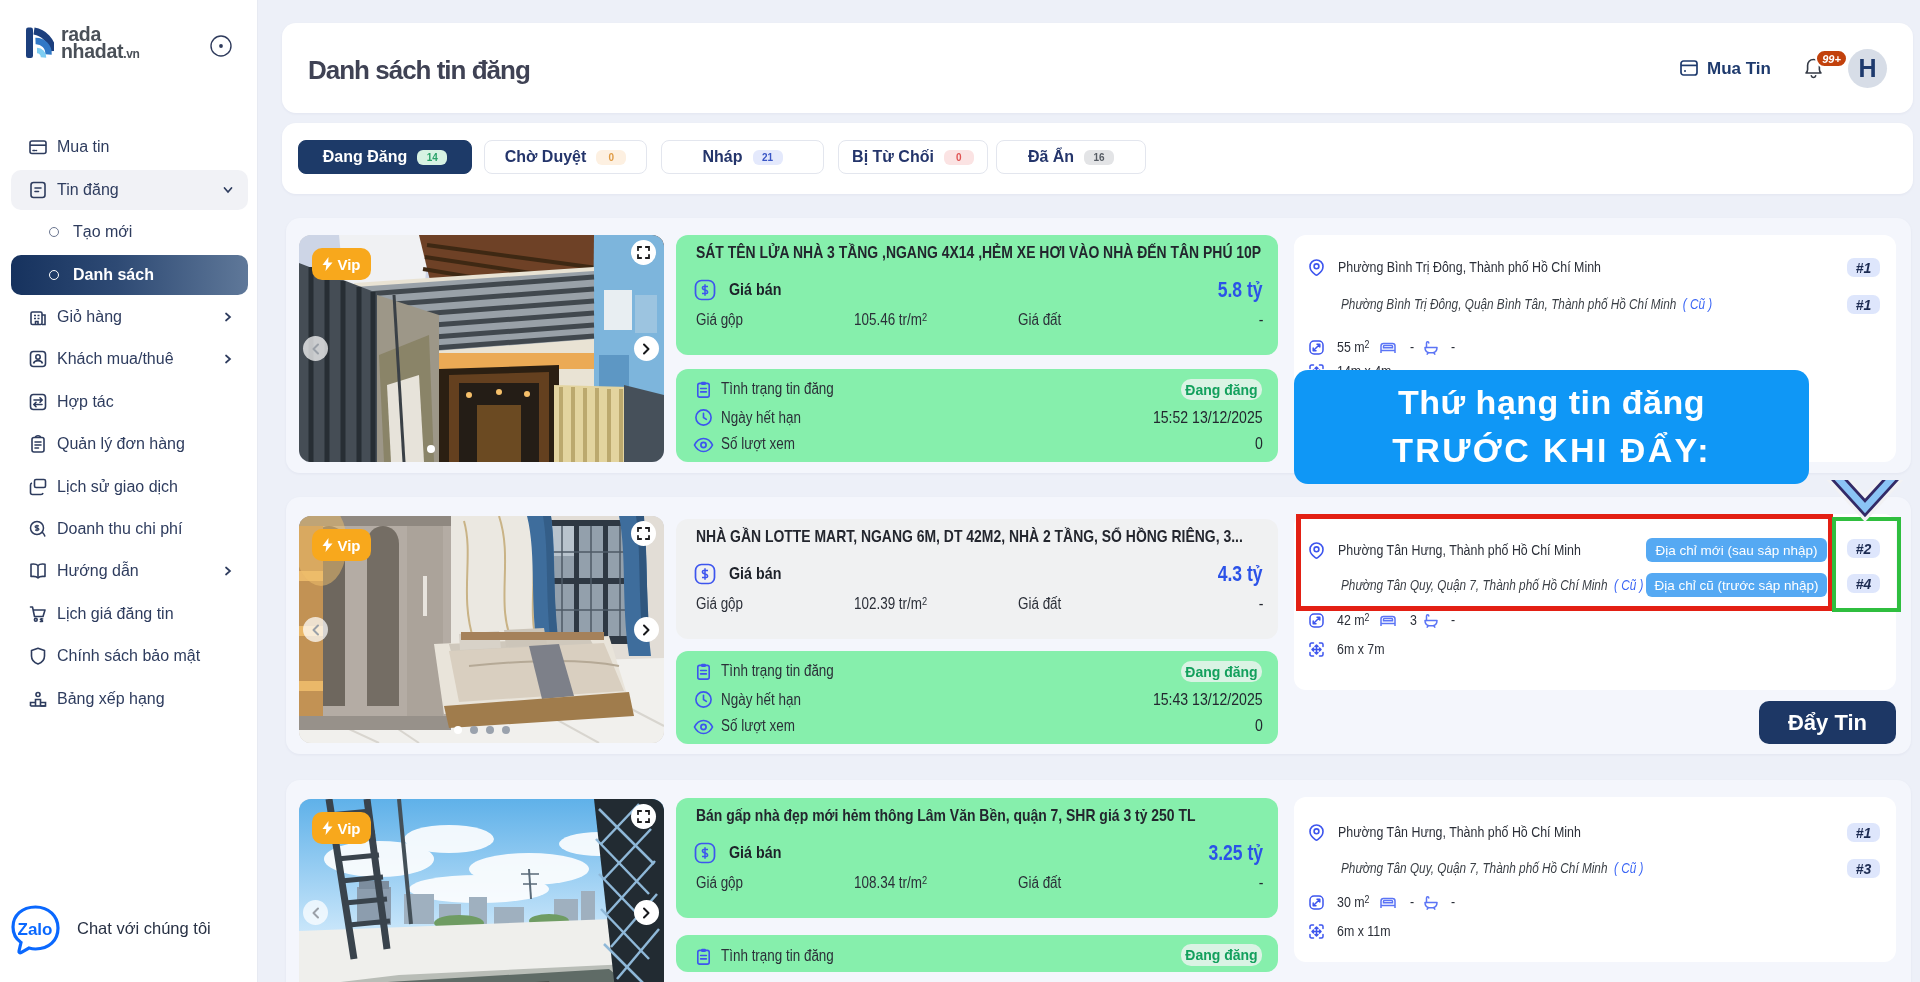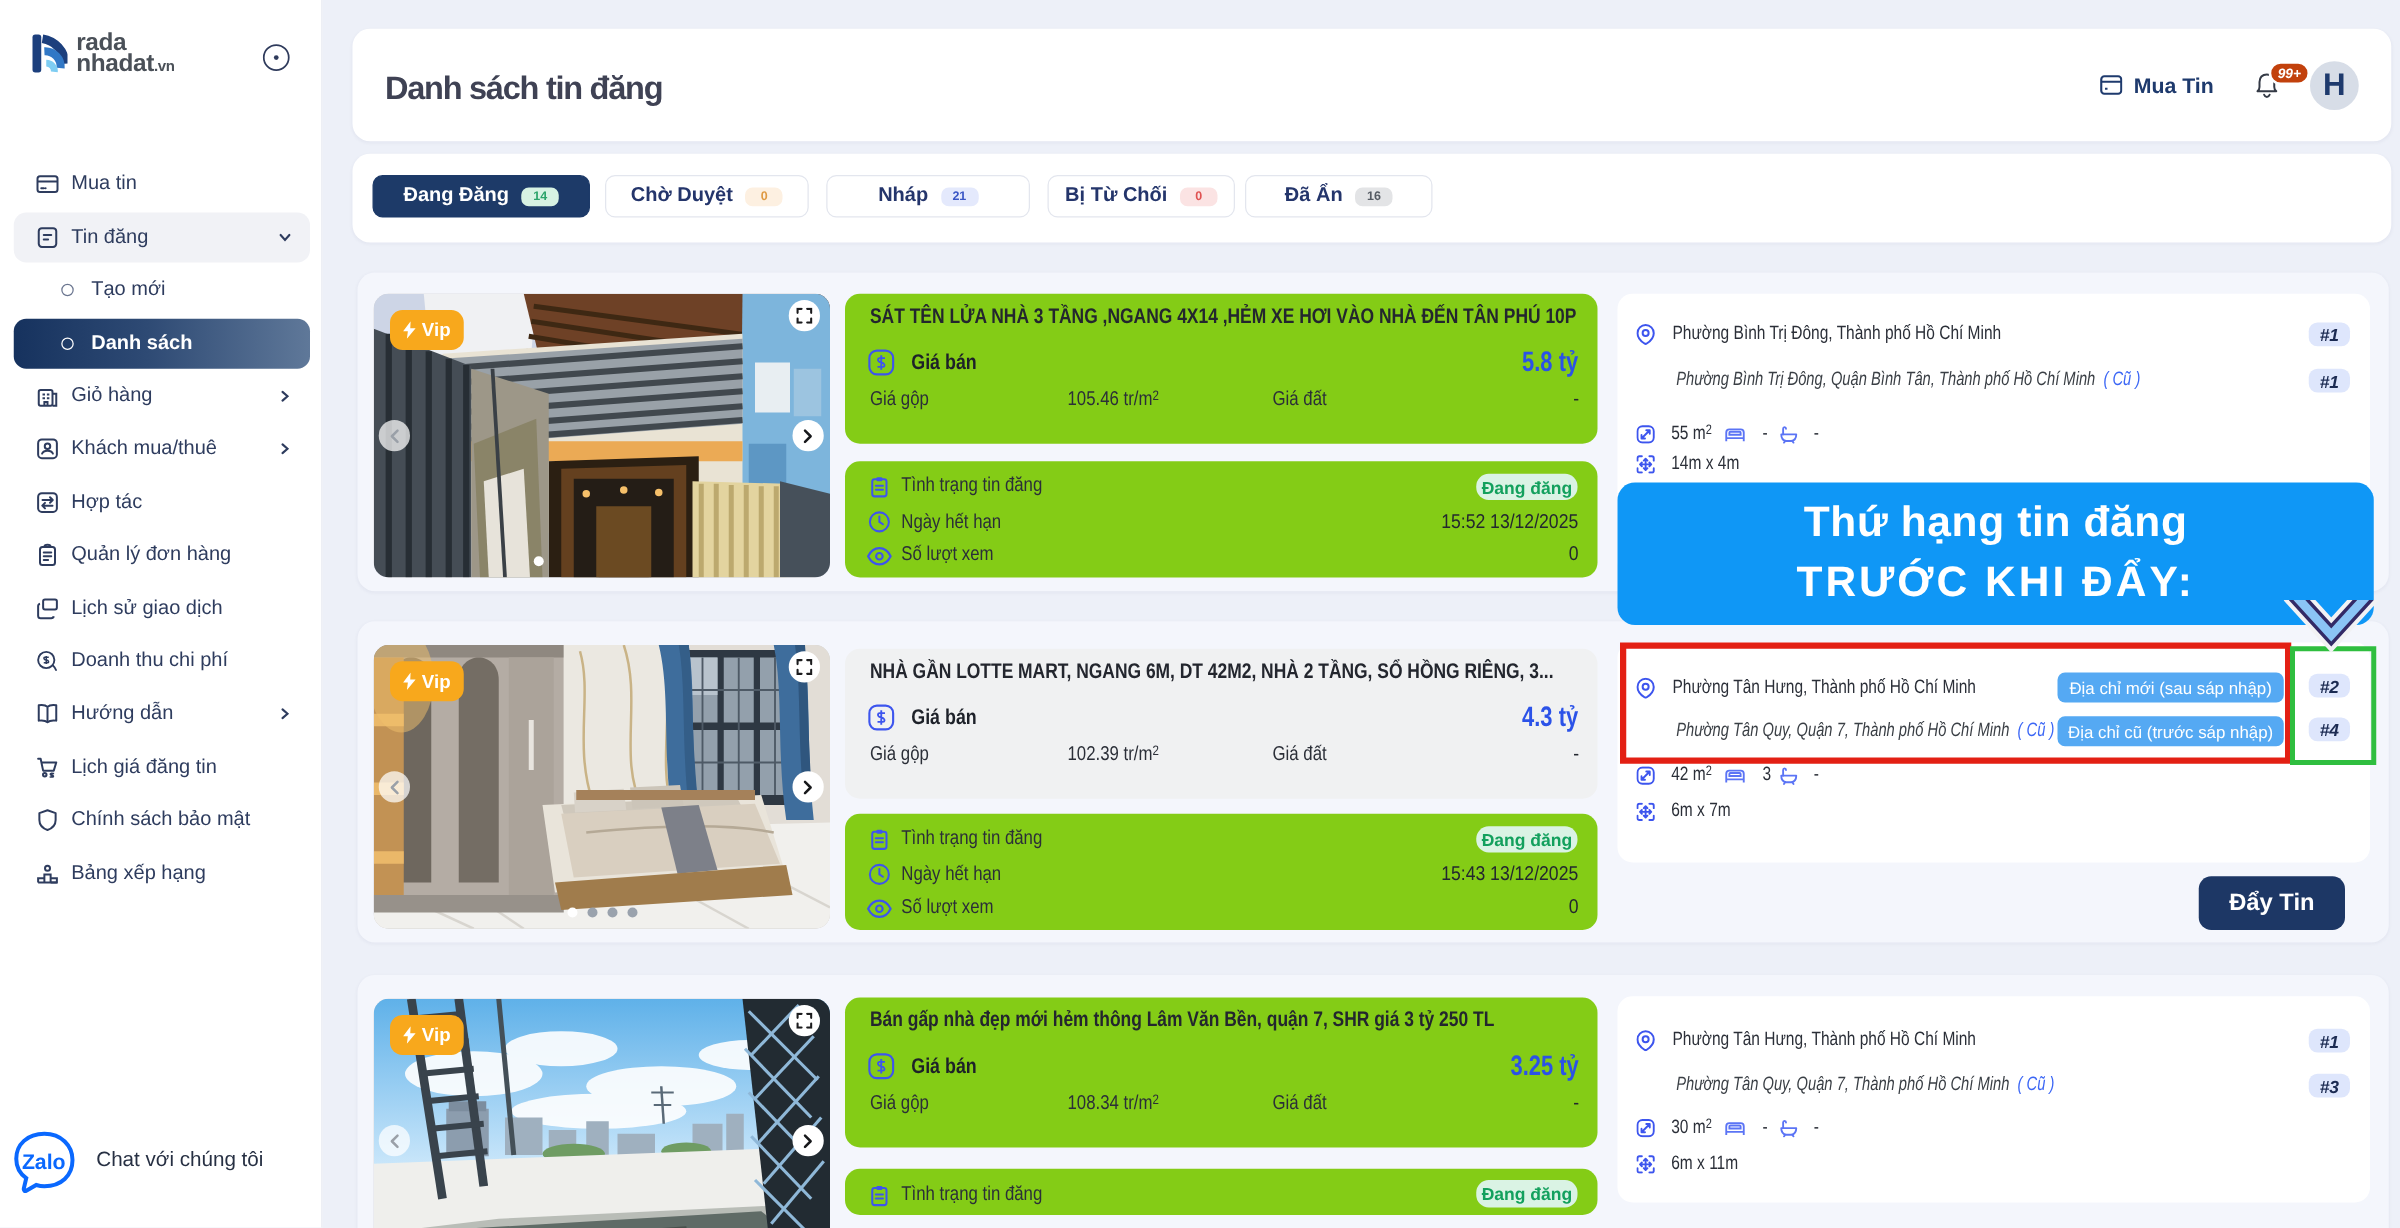--- a/index.html
+++ b/index.html
@@ -27,43 +27,43 @@
 .listing { position:absolute; left:286px; width:1625px; height:255px; background:#f4f6fc; border-radius:14px; box-shadow:0 1px 3px rgba(30,42,90,0.05); }
 .photo { position:absolute; left:13px; top:17px; width:365px; height:227px; border-radius:12px; overflow:hidden; background:#ccc; }
 .vip { position:absolute; left:13px; top:13px; width:59px; height:32px; background:#f8a81c; border-radius:10px; color:#fff; font-size:15px; font-weight:700; display:flex; align-items:center; justify-content:center; gap:4px; }
 .fsbtn { position:absolute; right:8px; top:5px; width:25px; height:25px; border-radius:50%; background:#fff; display:flex; align-items:center; justify-content:center; }
 .navl, .navr { position:absolute; top:101px; width:25px; height:25px; border-radius:50%; display:flex; align-items:center; justify-content:center; }
 .navl { left:4px; background:rgba(255,255,255,0.72); }
 .navr { right:5px; background:#fff; }
 .dots { position:absolute; bottom:9px; left:0; width:100%; display:flex; justify-content:center; gap:8px; }
 .dots i { width:8px; height:8px; border-radius:50%; background:#9aa2ad; }
 .dots i.on { background:#fff; }
-.panel { position:absolute; left:390px; width:602px; background:#84cc16; border-radius:12px; }
+.panel { position:absolute; left:390px; width:602px; background:#86efac; border-radius:12px; }
 .p1 { top:17px; height:120px; }
 .p2 { top:151px; height:93px; }
 .rcard { position:absolute; left:1008px; top:17px; width:602px; height:227px; background:#fff; border-radius:12px; }
 .ttl { position:absolute; left:20px; top:18px; transform:translateY(-50%) scaleX(0.82); transform-origin:0 50%; font-size:17px; font-weight:700; color:#23262e; white-space:nowrap; }
 .gb-lbl { position:absolute; left:53px; top:55px; transform:translateY(-50%) scaleX(0.84); transform-origin:0 50%; font-size:17px; font-weight:700; color:#1d2129; }
 .price { position:absolute; right:15px; top:55px; transform:translateY(-50%) scaleX(0.78); transform-origin:100% 50%; font-size:22.5px; font-weight:700; color:#2b52e8; }
 .pilabel { position:absolute; font-size:16px; color:#2b2f38; transform:translateY(-50%) scaleX(0.84); transform-origin:0 50%; white-space:nowrap; }
 .rval { position:absolute; right:15px; font-size:16px; color:#23272f; transform:translateY(-50%) scaleX(0.88); transform-origin:100% 50%; white-space:nowrap; }
 .gpill { position:absolute; right:16px; width:81px; height:21px; border-radius:10px; background:#daf3e4; color:#13a05d; font-size:14px; font-weight:700; display:flex; align-items:center; justify-content:center; }
 .loc-txt { position:absolute; left:44px; font-size:15.5px; color:#2b2f38; transform:translateY(-50%) scaleX(0.80); transform-origin:0 50%; white-space:nowrap; }
 .loc-old { position:absolute; left:47px; font-size:15.5px; font-style:italic; color:#3a3f45; transform:translateY(-50%) scaleX(0.76); transform-origin:0 50%; white-space:nowrap; }
 .cu { color:#3b66f5; }
 .rankb { position:absolute; right:16px; width:33px; height:19px; background:#dee6fc; border-radius:7px; color:#1c2b52; font-size:14px; font-weight:700; font-style:italic; display:flex; align-items:center; justify-content:center; }
 .bluepill { position:absolute; width:181px; height:24px; background:#55a9f3; border-radius:6px; color:#fff; font-size:13.5px; font-weight:500; display:flex; align-items:center; justify-content:center; white-space:nowrap; }
 
-#banner { position:absolute; left:1294px; top:386px; width:605px; height:114px; background:#0f97f6; border-radius:14px; z-index:20; color:#fff; text-align:center; }
+#banner { position:absolute; left:1294px; top:370px; width:515px; height:114px; background:#0f97f6; border-radius:14px; z-index:20; color:#fff; text-align:center; }
 #redbox { position:absolute; left:1296px; top:514px; width:537px; height:97px; border:5px solid #e32014; z-index:21; }
 #greenbox { position:absolute; left:1832px; top:517px; width:69px; height:95px; border:4px solid #2fbe3f; z-index:21; }
 #chevdown { position:absolute; left:1826px; top:480px; z-index:22; }
 
 #togglecard { position:absolute; left:1008px; top:205px; width:454px; height:41px; background:#fff; border-radius:14px; }
-#pushbtn { position:absolute; left:1473px; top:204px; width:117px; height:43px; background:#1d3765; border-radius:10px; color:#fff; font-size:19px; font-weight:700; display:flex; align-items:center; justify-content:center; }
+#pushbtn { position:absolute; left:1473px; top:204px; width:137px; height:43px; background:#1d3765; border-radius:10px; color:#fff; font-size:22px; font-weight:700; display:flex; align-items:center; justify-content:center; }
 .switch { position:absolute; left:17px; top:14px; width:28px; height:15px; border-radius:8px; background:#e8eaee; }
 .switch::after { content:""; position:absolute; left:1px; top:1px; width:13px; height:13px; border-radius:50%; background:#fff; box-shadow:0 1px 2px rgba(0,0,0,0.25); }
 </style>
 </head>
 <body>
 <div id="sidebar">
 
   <svg class="abs" style="left:25px; top:26px;" width="29" height="33" viewBox="0 0 29 33">
     <rect x="1" y="1.5" width="7" height="30.5" rx="2.2" fill="#1c3f7d"></rect>
     <path d="M9 5 A22 22 0 0 1 27.5 25" stroke="#1c3f7d" stroke-width="7" fill="none"></path>

